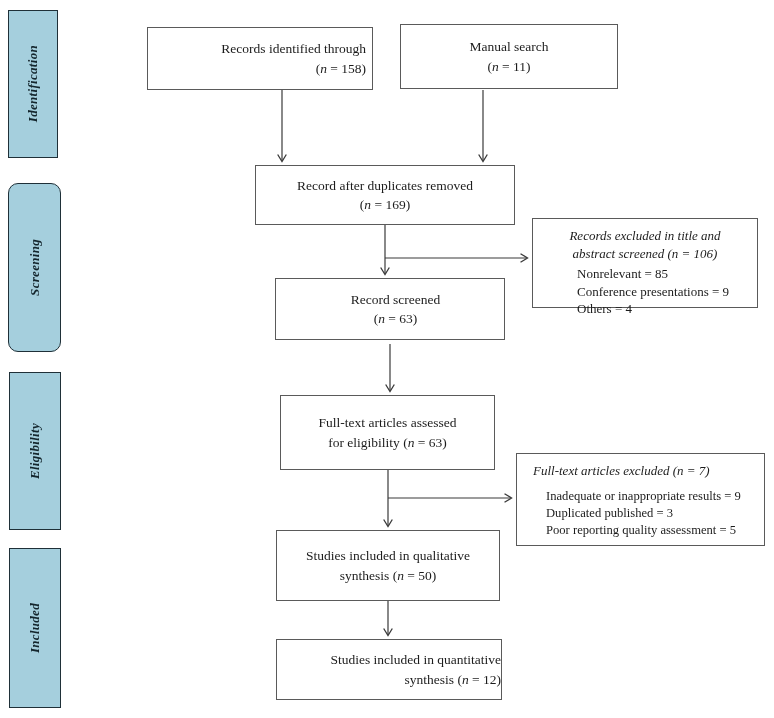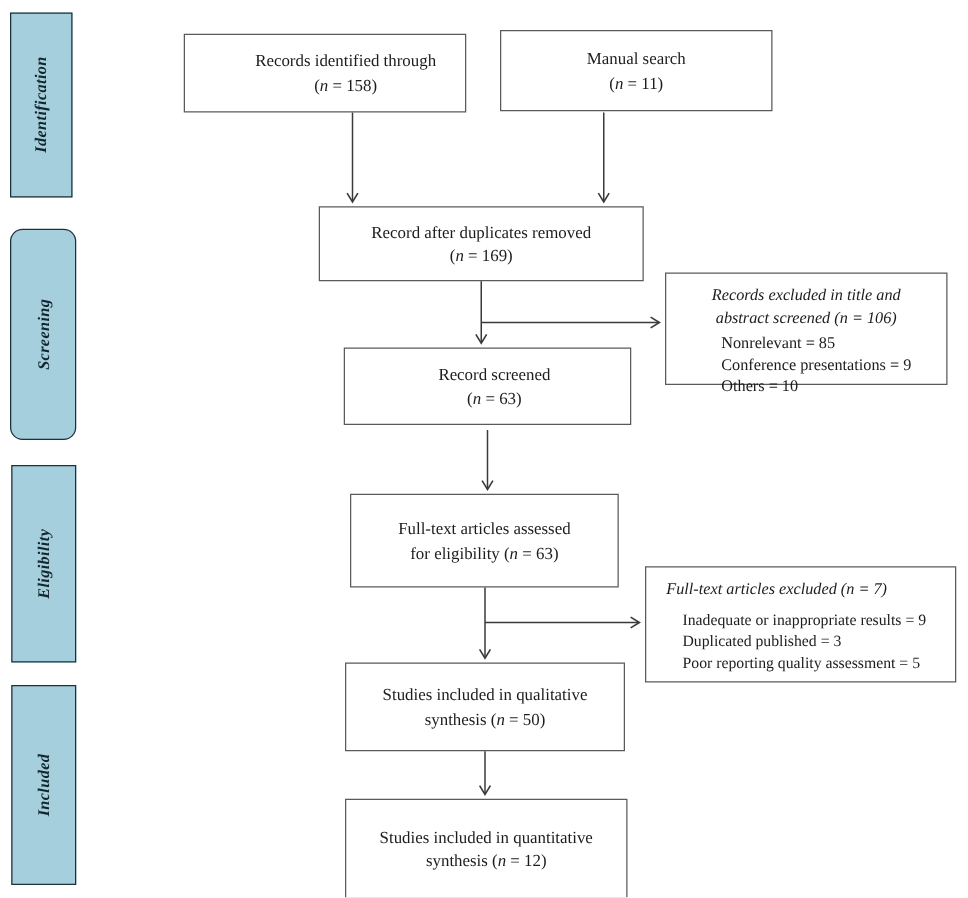--- a/index.html
+++ b/index.html
@@ -49,21 +49,21 @@
     position: absolute;
     background: var(--box-fill);
     border: 1.6px solid var(--box-border);
     display: flex;
     flex-direction: column;
     justify-content: center;
     font-size: 13.5px;
     line-height: 1.42;
     text-align: center;
   }
-  .fbox.left-text { text-align: center; padding-left: 39px; padding-right: 6px; }
+  .fbox.left-text { text-align: right; padding-left: 39px; padding-right: 6px; }
   .fbox .ln { display: block; }
   
   .ebox {
     position: absolute;
     background: var(--box-fill);
     border: 1.6px solid var(--box-border);
     font-size: 13px;
     line-height: 1.35;
     padding-top: 8px;
   }
@@ -132,31 +132,31 @@
   <div class="fbox" style="left:280px; top:395px; width:215px; height:75px;">
     <span class="ln">Full-text articles assessed</span>
     <span class="ln">for eligibility (<i>n</i> = 63)</span>
   </div>
 
   <div class="fbox" style="left:276px; top:530px; width:224px; height:71px;">
     <span class="ln">Studies included in qualitative</span>
     <span class="ln">synthesis (<i>n</i> = 50)</span>
   </div>
 
-  <div class="fbox" style="left:276px; top:639px; width:226px; height:80px;">
+  <div class="fbox" style="left:276px; top:639px; width:226px; height:61px;text-align:right;">
     <span class="ln">Studies included in quantitative</span>
     <span class="ln">synthesis (<i>n</i> = 12)</span>
   </div>
 
   <div class="ebox" style="left:532px; top:218px; width:226px; height:90px;">
     <div class="ebox-heading centered">Records excluded in title and abstract screened (n = 106)</div>
     <div class="items-a">
       <div class="ebox-item">Nonrelevant = 85</div>
       <div class="ebox-item">Conference presentations = 9</div>
-      <div class="ebox-item">Others = 10</div>
+      <div class="ebox-item">Others = 4</div>
     </div>
   </div>
 
   <div class="ebox" style="left:516px; top:453px; width:249px; height:93px;">
     <div class="ebox-heading left">Full-text articles excluded (n = 7)</div>
     <div class="items-b">
       <div class="ebox-item">Inadequate or inappropriate results = 9</div>
       <div class="ebox-item">Duplicated published = 3</div>
       <div class="ebox-item">Poor reporting quality assessment = 5</div>
     </div>

